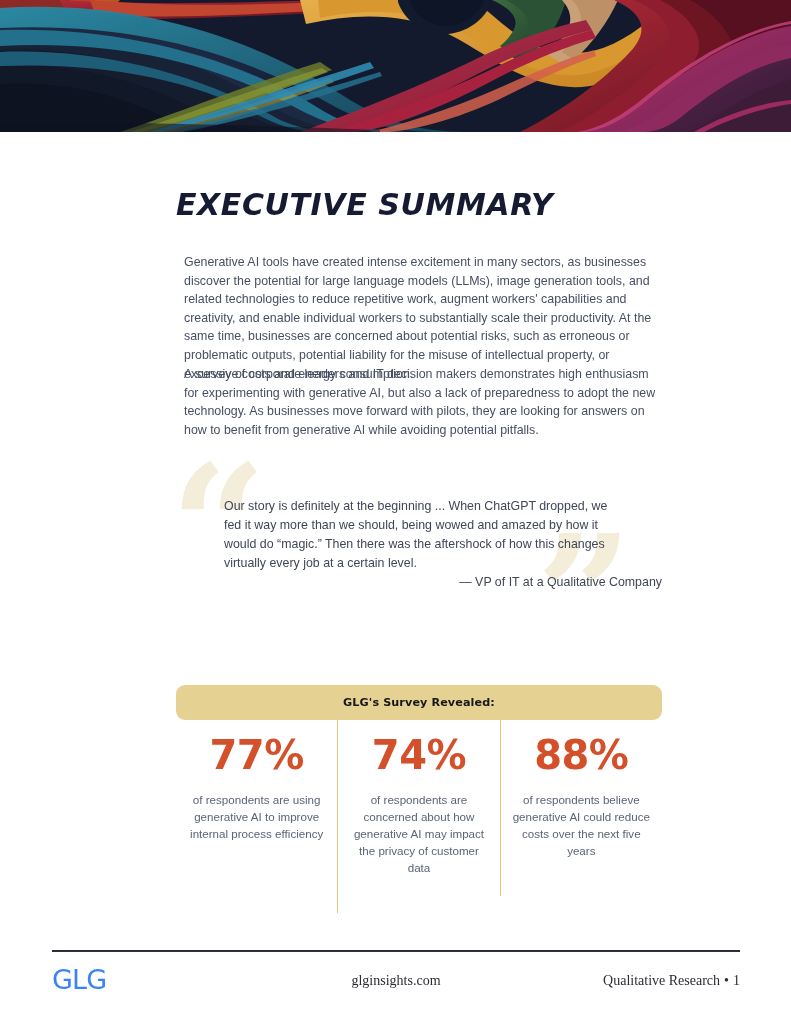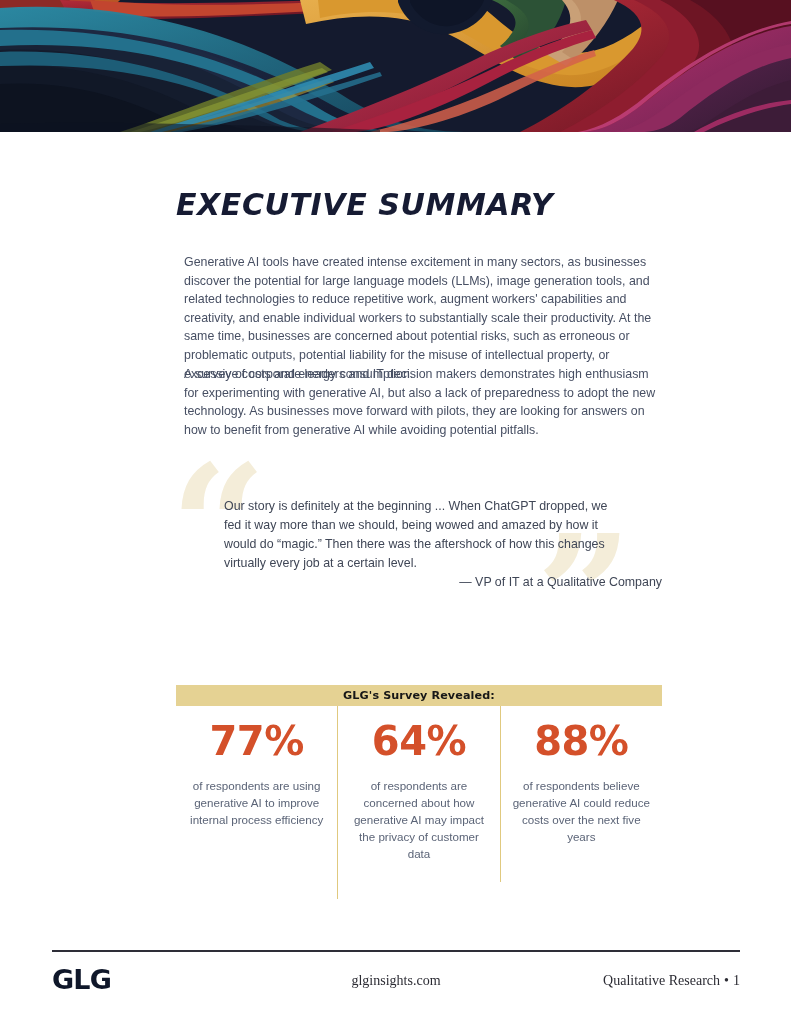--- a/index.html
+++ b/index.html
@@ -122,25 +122,26 @@
   }
 
   
   .stats {
     position: absolute;
     left: 0;
     top: 553px;
     width: 486px;
   }
   .stats-header {
-    height: 21px;
+    height: 35px;
     background: #e5d293;
     display: flex;
     align-items: center;
     justify-content: center;
+    border-radius: 9px;
   }
   .stats-header-label {
     font-family: "DejaVu Sans", sans-serif;
     font-weight: bold;
     font-size: 11.2px;
     letter-spacing: 0.1px;
     color: #171717;
   }
   .stats-cols {
     display: flex;
@@ -186,24 +187,24 @@
   }
   .footer-row {
     position: relative;
     height: 46px;
   }
   .footer-logo {
     position: absolute;
     left: 0;
     top: 14px;
     font-family: "DejaVu Sans", sans-serif;
-    font-weight: bold;
+    font-weight: normal;
     font-size: 27px;
     letter-spacing: -0.8px;
-    color: #0f172a;
+    color: #3b82f6;
     line-height: 1;
   }
   .footer-site {
     position: absolute;
     left: 0;
     right: 0;
     top: 21px;
     text-align: center;
     font-family: "Liberation Serif", serif;
     font-size: 14px;
@@ -355,21 +356,21 @@
         <span class="stats-header-label">GLG's Survey Revealed:</span>
       </div>
       <div class="stats-cols">
 
         <div class="stat-col">
           <div class="stat-value">77%</div>
           <div class="stat-caption">of respondents are using generative AI to improve internal process efficiency</div>
         </div>
 
         <div class="stat-col">
-          <div class="stat-value">64%</div>
+          <div class="stat-value">74%</div>
           <div class="stat-caption">of respondents are concerned about how generative AI may impact the privacy of customer data</div>
         </div>
 
         <div class="stat-col">
           <div class="stat-value">88%</div>
           <div class="stat-caption">of respondents believe generative AI could reduce costs over the next five years</div>
         </div>
 
       </div>
     </div>

